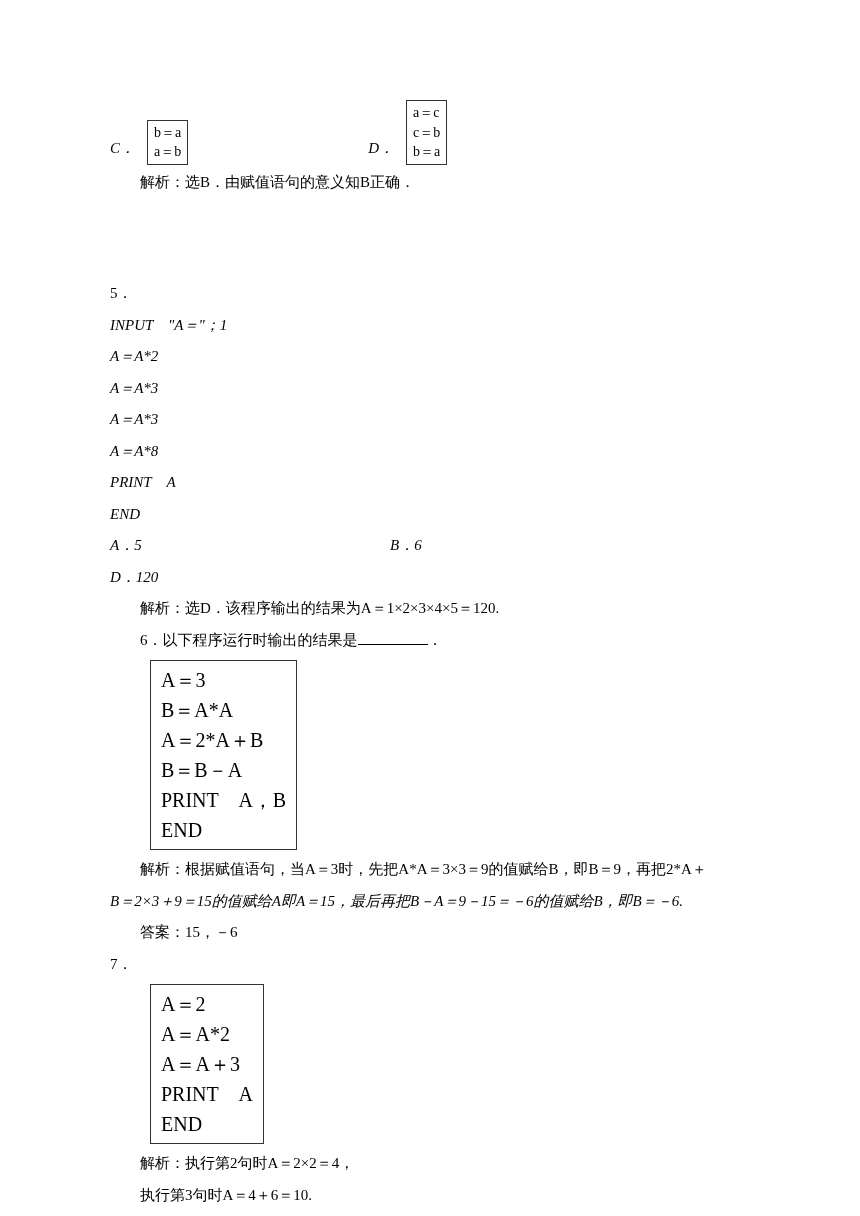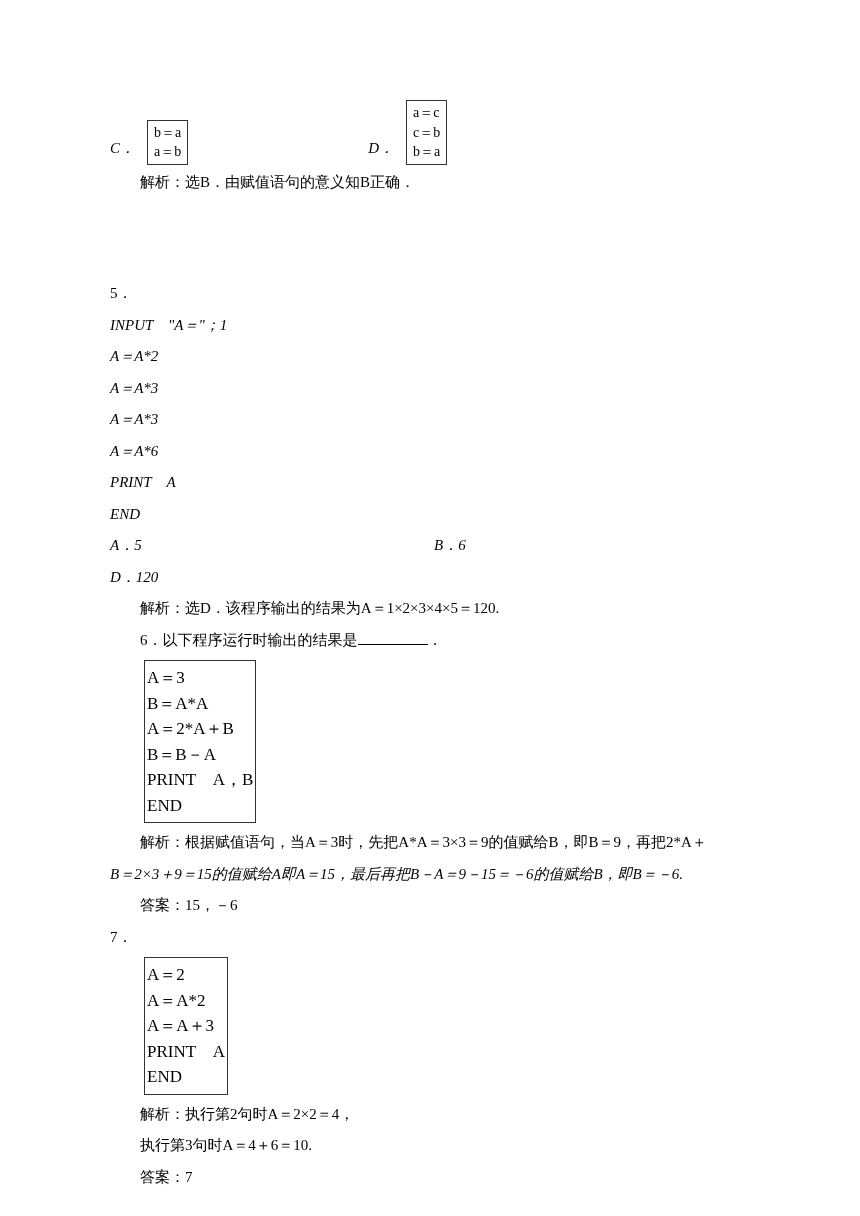--- a/index.html
+++ b/index.html
@@ -25,35 +25,35 @@
       font-family: "SimSun", serif;
       margin-bottom: 2px;
       margin-left: 8px;
     }
     .code-box div { white-space: nowrap; }
     .option-label { font-style: italic; padding-right: 4px; padding-bottom: 2px; }
     .para { text-indent: 2em; }
     .para-noindent { text-indent: 0; }
     .gap { height: 80px; }
     .italic { font-style: italic; }
-    .choice-row { display: flex; gap: 44px; }
+    .choice-row { display: flex; }
     .choice-left { width: 280px; }
     .blank {
       display: inline-block;
       border-bottom: 1px solid #000;
       min-width: 70px;
       height: 1.1em;
       vertical-align: baseline;
     }
     .code-block-indented {
       border: 1px solid #333;
       display: inline-block;
-      padding: 4px 2px;
+      padding: 4px 10px;
       line-height: 1.5;
-      font-size: 17px;
+      font-size: 20px;
       font-family: "SimSun", serif;
       margin-left: 2em;
       margin-top: 4px;
       margin-bottom: 4px;
     }
     .continued { text-indent: 0; font-style: italic; }
     .q7hdr { display: flex; align-items: flex-start; }
     .q7num { width: 2em; text-indent: 0; }
   </style>
 </head>
@@ -85,21 +85,21 @@
 <div class="gap"></div>
 
 
 <div class="para-noindent q7hdr">
   <span class="q7num">5．</span>
 </div>
 <div class="para-noindent italic">INPUT　"A＝"；1</div>
 <div class="para-noindent italic">A＝A*2</div>
 <div class="para-noindent italic">A＝A*3</div>
 <div class="para-noindent italic">A＝A*3</div>
-<div class="para-noindent italic">A＝A*6</div>
+<div class="para-noindent italic">A＝A*8</div>
 <div class="para-noindent italic">PRINT　A</div>
 <div class="para-noindent italic">END</div>
 
 <div class="choice-row para-noindent italic">
   <span class="choice-left">A．5</span>
   <span>B．6</span>
 </div>
 <div class="choice-row para-noindent italic">
   <span>D．120</span>
 </div>

